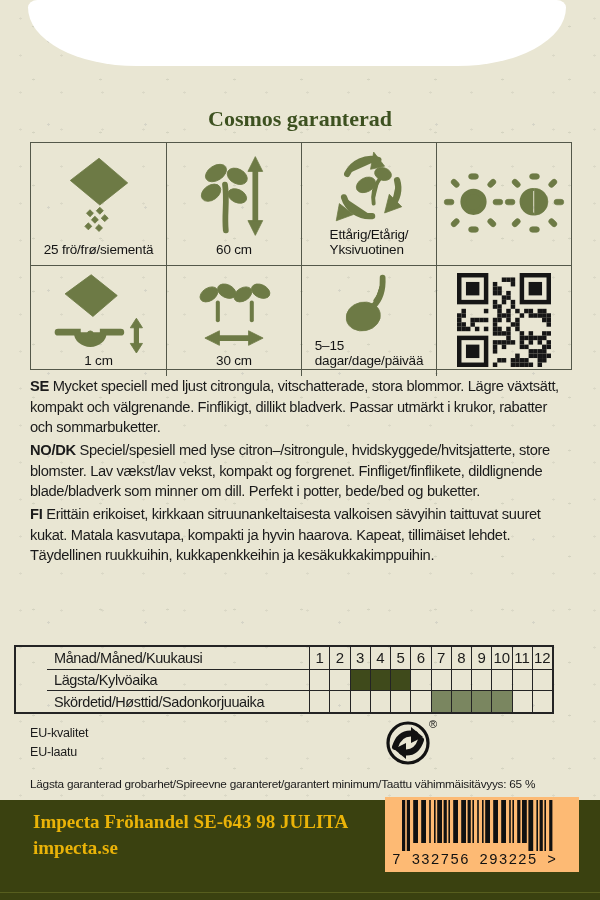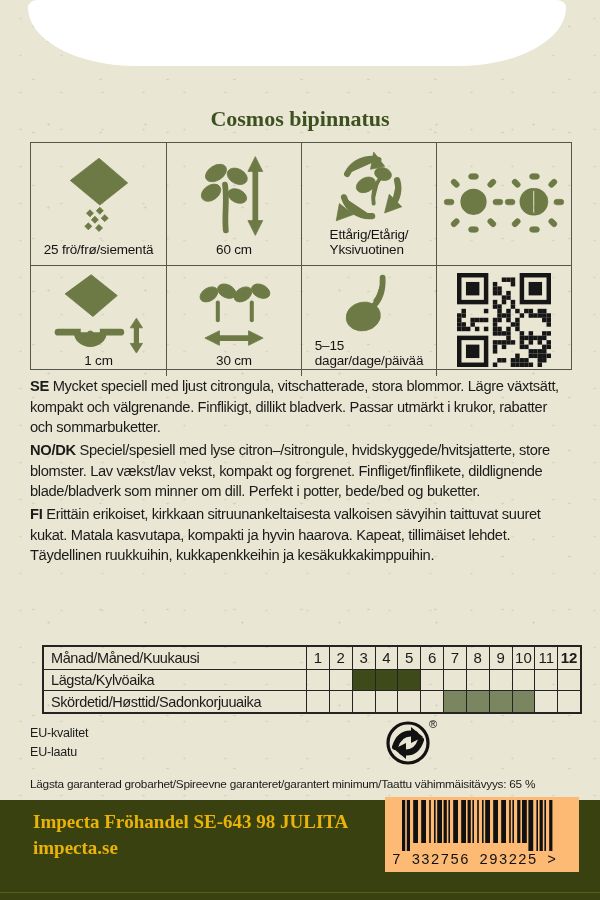--- a/index.html
+++ b/index.html
@@ -26,23 +26,23 @@
   .cell:nth-child(4n+1){border-left:none;}
   .cell .art{flex:1;display:flex;align-items:center;justify-content:center;width:100%;}
   .cell-label{font-size:13.5px;line-height:1.12;text-align:left;white-space:pre-line;
     letter-spacing:-0.2px;color:#141414;}
   .icn{fill:#6d7a45;stroke:#6d7a45;}
   
   .descs{position:absolute;left:30px;top:376px;width:541px;}
   .descs p{margin:0 0 2.5px;font-size:14.7px;line-height:20.5px;letter-spacing:-0.35px;}
   .descs b{letter-spacing:-0.3px;margin-top:20px;}
   
-  .cal{position:absolute;left:42px;top:645px;width:540px;height:69px;box-sizing:border-box;
+  .cal{position:absolute;left:14px;top:645px;width:540px;height:69px;box-sizing:border-box;
     display:grid;grid-template-columns:262px repeat(12,1fr);grid-template-rows:repeat(3,1fr);
-    border:2px solid #242424;background:transparent;}
+    border:2px solid #242424;background:transparent;padding-left:31px;}
   .cal-label{grid-column:1;display:flex;align-items:center;padding-left:7px;
     font-size:14.5px;letter-spacing:-0.4px;}
   .cal-cell{border-left:1.5px solid #242424;}
   .bt{border-top:1.5px solid #242424;}
   .cal-month{display:flex;align-items:center;justify-content:center;font-size:15px;}
   
   .eu{position:absolute;left:30px;top:724px;font-size:12.5px;line-height:1.5;letter-spacing:-0.2px;}
   .greendot{position:absolute;left:385px;top:720px;width:46px;height:46px;}
   .regmark{position:absolute;left:429px;top:718px;font-size:11px;color:#111;}
   .guarantee{position:absolute;left:30px;top:777px;width:560px;font-size:11.8px;letter-spacing:-0.25px;}
@@ -56,21 +56,21 @@
   .barcode-digits{font-family:"Liberation Mono", monospace;font-size:14.5px;color:#111;
     letter-spacing:1px;margin-top:-3px;white-space:nowrap;}
 </style>
 </head>
 <body>
 
 <div class="paper">
 
   <div class="cutout"></div>
 
-  <div class="title">Cosmos bipinnatus</div>
+  <div class="title">Cosmos garanterad</div>
 
   <div class="grid">
 
     <div class="cell">
       <div class="art">
         <svg width="86" height="82" viewBox="0 0 100 100">
           <polygon class="icn" points="50,4 85,34 51,61 15,31" stroke="none"></polygon>
           <g class="icn" stroke="none">
             <rect x="36" y="68" width="6" height="6" transform="rotate(45 39 71)"></rect>
             <rect x="48" y="65" width="6" height="6" transform="rotate(45 51 68)"></rect>
@@ -353,21 +353,21 @@
       <div class="cal-cell cal-month" style="grid-area: 1 / 3;">2</div>
       <div class="cal-cell cal-month" style="grid-area: 1 / 4;">3</div>
       <div class="cal-cell cal-month" style="grid-area: 1 / 5;">4</div>
       <div class="cal-cell cal-month" style="grid-area: 1 / 6;">5</div>
       <div class="cal-cell cal-month" style="grid-area: 1 / 7;">6</div>
       <div class="cal-cell cal-month" style="grid-area: 1 / 8;">7</div>
       <div class="cal-cell cal-month" style="grid-area: 1 / 9;">8</div>
       <div class="cal-cell cal-month" style="grid-area: 1 / 10;">9</div>
       <div class="cal-cell cal-month" style="grid-area: 1 / 11;">10</div>
       <div class="cal-cell cal-month" style="grid-area: 1 / 12;">11</div>
-      <div class="cal-cell cal-month" style="grid-area: 1 / 13; font-weight: bold;">12</div>
+      <div class="cal-cell cal-month" style="grid-area: 1 / 13;">12</div>
       <div class="cal-cell bt" style="grid-area: 2 / 2;"></div>
       <div class="cal-cell bt" style="grid-area: 2 / 3;"></div>
       <div class="cal-cell bt" style="grid-area: 2 / 4; background: rgb(63, 74, 27);"></div>
       <div class="cal-cell bt" style="grid-area: 2 / 5; background: rgb(63, 74, 27);"></div>
       <div class="cal-cell bt" style="grid-area: 2 / 6; background: rgb(63, 74, 27);"></div>
       <div class="cal-cell bt" style="grid-area: 2 / 7;"></div>
       <div class="cal-cell bt" style="grid-area: 2 / 8;"></div>
       <div class="cal-cell bt" style="grid-area: 2 / 9;"></div>
       <div class="cal-cell bt" style="grid-area: 2 / 10;"></div>
       <div class="cal-cell bt" style="grid-area: 2 / 11;"></div>

